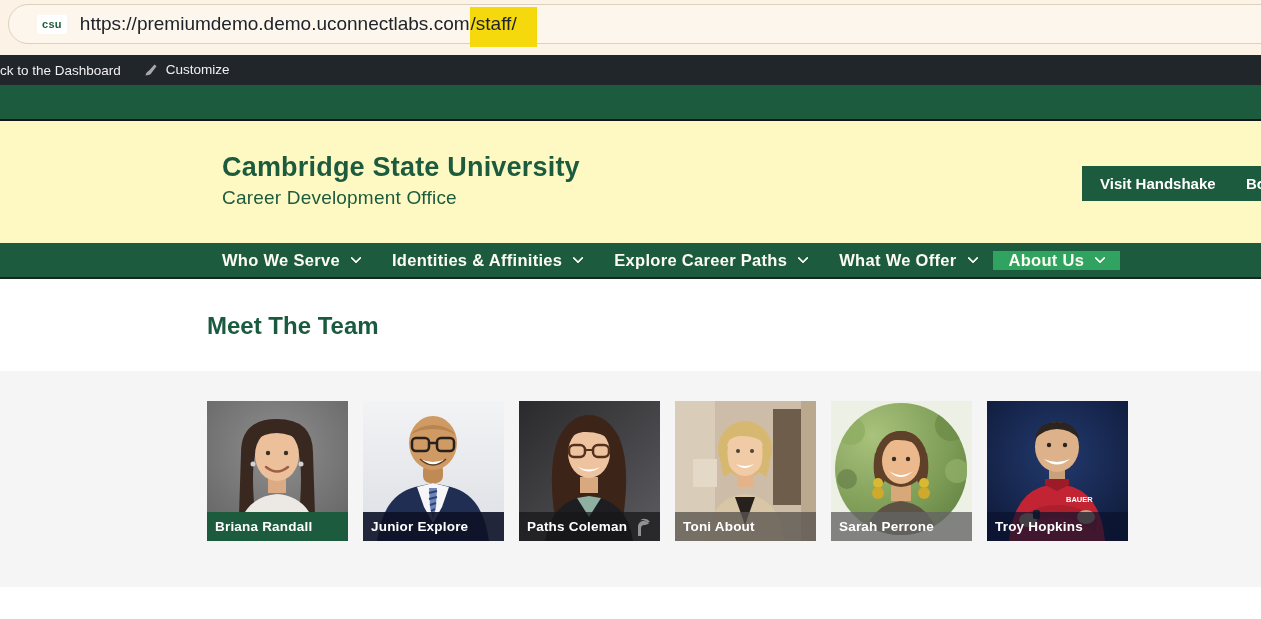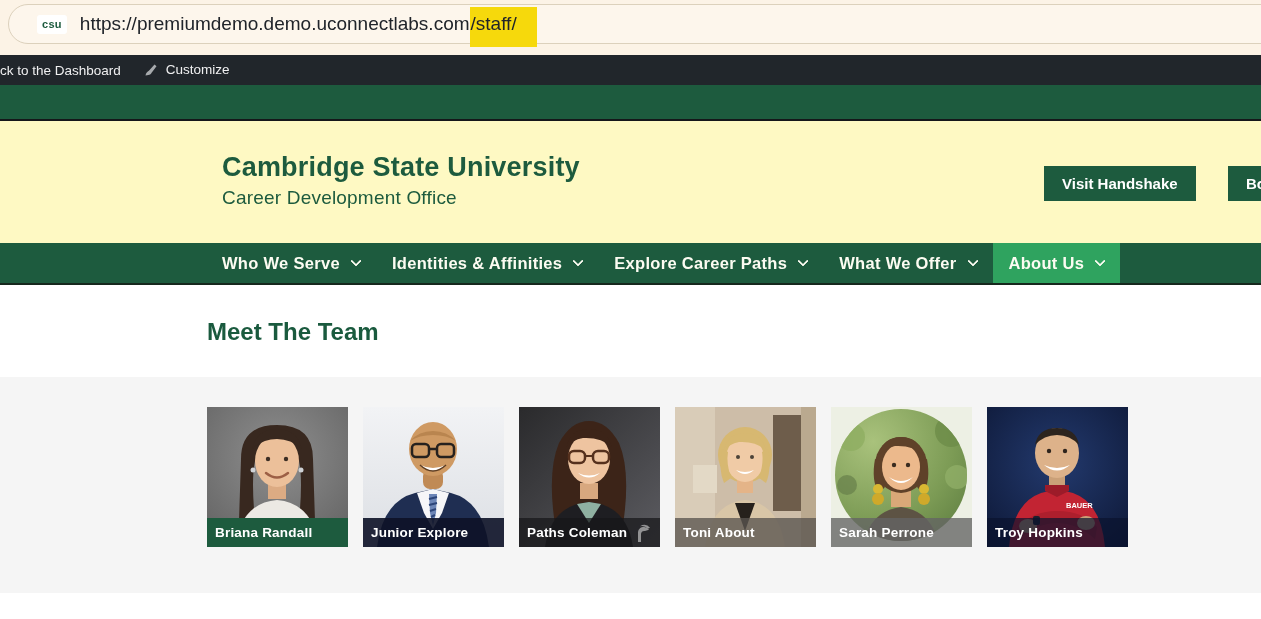--- a/index.html
+++ b/index.html
@@ -28,26 +28,26 @@
   .green-strip { height: 36px; background: #1d5b3e; border-bottom: 2px solid #15171a; }
 
   
   .site-header { position: relative; height: 122px; background: #fef9c3; }
   .site-id { position: absolute; left: 222px; top: 31px; }
   .site-id h1 { font-size: 27px; font-weight: bold; color: #1d5b3e; letter-spacing: .2px; }
   .site-id .subtitle { font-size: 19px; color: #1d5b3e; margin-top: 4px; letter-spacing: .2px; }
   .hdr-btn { position: absolute; top: 45px; height: 35px; background: #1d5b3e; color: #fff;
     border: none; font-family: inherit; font-weight: bold; font-size: 15px;
     display: flex; align-items: center; padding: 0 18px; cursor: pointer; white-space: nowrap; }
-  .btn-handshake { left: 1044px; }
+  .btn-handshake { left: 1082px; }
   .btn-book { left: 1228px; width: 110px; }
 
   
-  .main-nav { height: 42px; background: #1d5b3e; border-bottom: 2px solid #16281d;
-    display: flex; padding-left: 206px; }
+  .main-nav { height: 36px; background: #1d5b3e; border-bottom: 2px solid #16281d;
+    display: flex; padding-left: 206px; align-items: center; }
   .nav-item { display: flex; align-items: center; padding: 0 16px; color: #fcfcf2;
     font-weight: bold; font-size: 16.5px; cursor: pointer; letter-spacing: .3px; white-space: nowrap; }
   .nav-item.active { background: #2fa35f; }
   .chev { display: inline-block; width: 8px; height: 8px;
     border-right: 2.8px solid currentColor; border-bottom: 2.8px solid currentColor;
     transform: rotate(45deg); margin-left: 12px; margin-bottom: 4px; border-radius: 1px; }
 
   
   .team-intro { height: 92px; background: #ffffff; }
   .team-intro h2 { padding: 33px 0 0 207px; font-size: 24px; font-weight: bold; color: #1a5a3e; }

